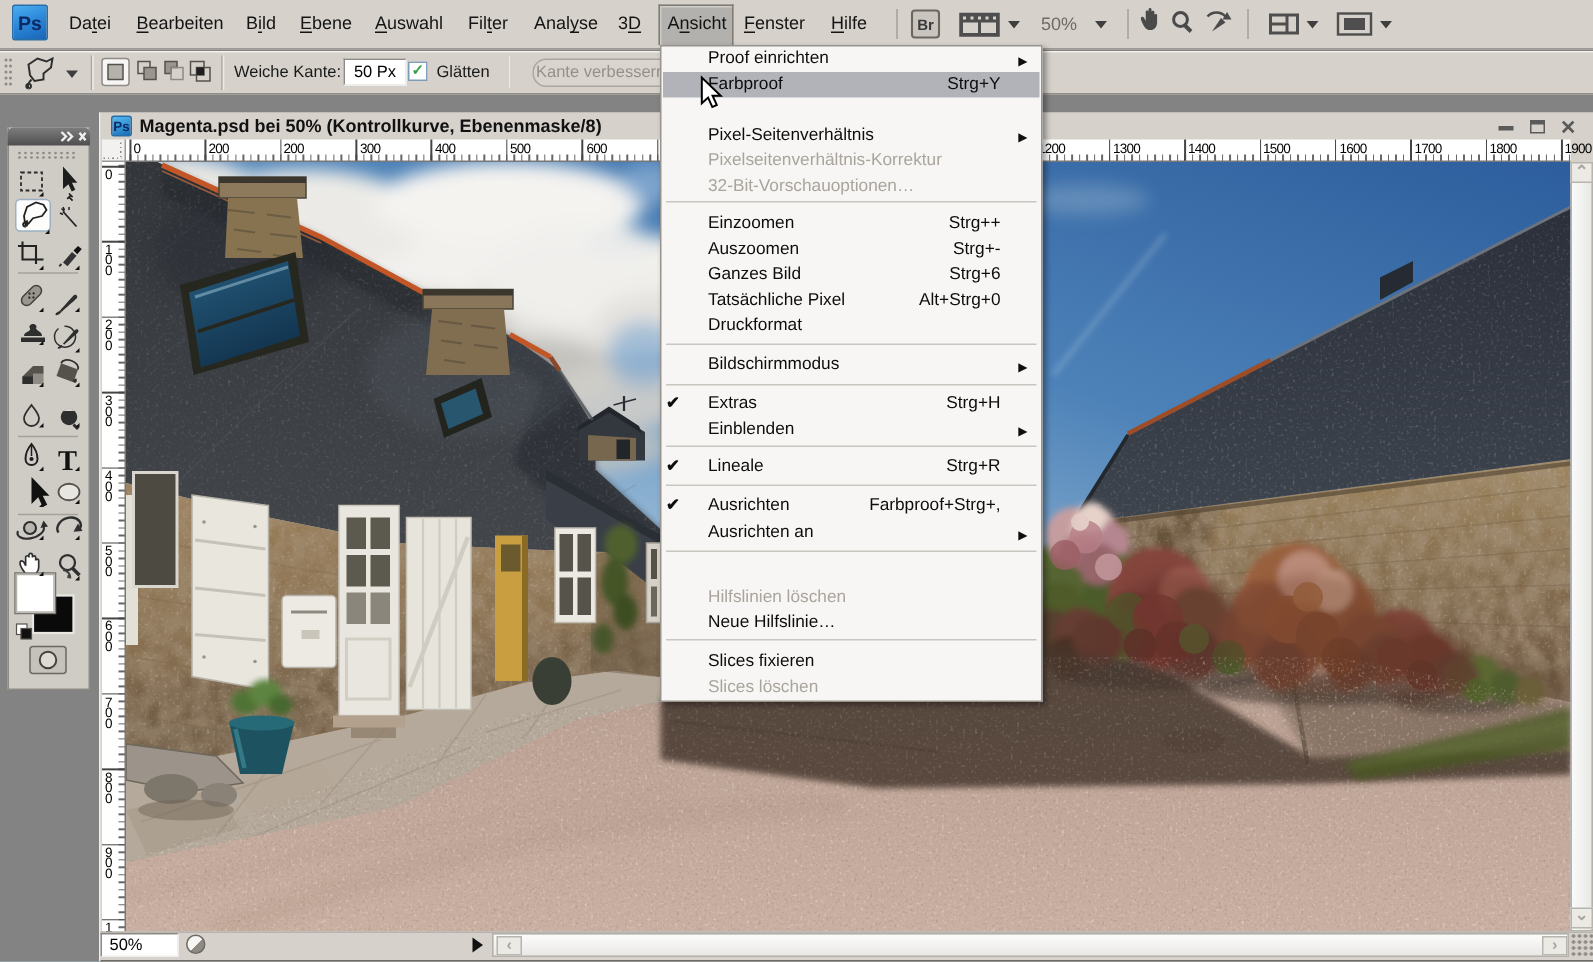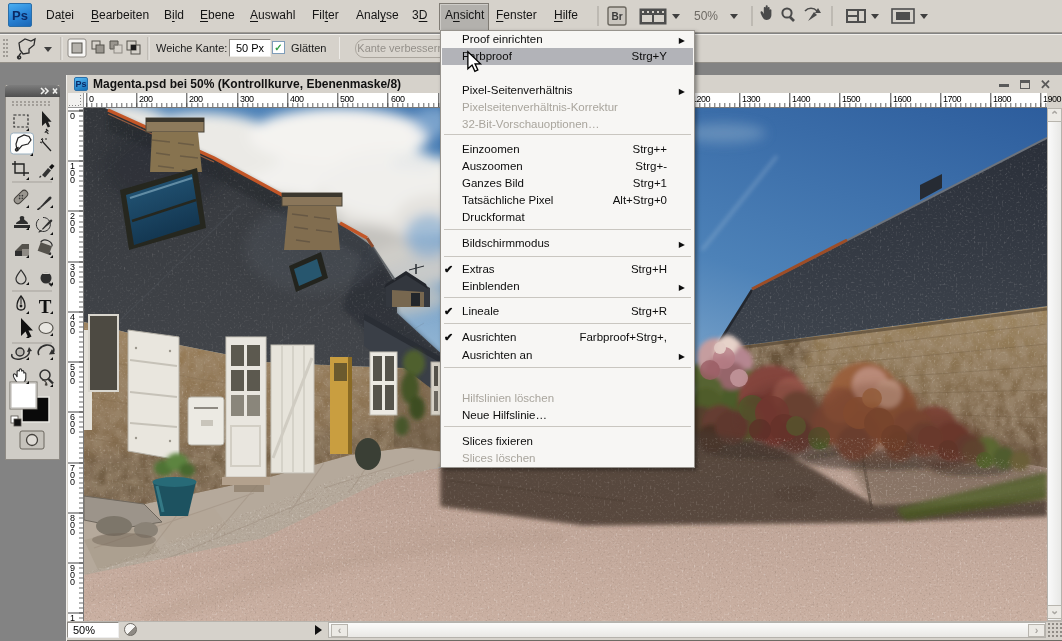--- a/index.html
+++ b/index.html
@@ -72,21 +72,21 @@
 .wbtn {}
 
 #toolbox { left:5px; top:85px; width:55px; height:375px; background:#cfccc6;
   border:1px solid #8f8b85; border-top:none; }
 #tbhead { left:5px; top:85px; width:55px; height:12px;
   background:linear-gradient(#7d7d7d,#4f4f4f); border-radius:4px 4px 0 0; }
 
 #dmenu { left:440px; top:30px; width:255px; height:438px; background:#f7f6f4;
   border:1px solid #97938d; box-shadow:2px 2px 4px rgba(0,0,0,0.4); }
 .mrow { position:absolute; left:1px; width:251px; height:17px; font-size:11.5px; color:#0d0d0d; line-height:17px; }
-.mrow .lbl { position:absolute; left:20px;text-align:right; }
+.mrow .lbl { position:absolute; left:30px;text-align:right; }
 .mrow .sc { position:absolute; right:26px; }
 .mrow .chk { position:absolute; left:2px; font-size:11px; font-weight:bold; }
 .mrow .arr { position:absolute; right:8px; font-size:8px; top:1px; }
 .mrow.dis { color:#a9a59d; }
 .msep { position:absolute; left:3px; width:247px; height:1px; background:#c9c6c0; }
 #mhilite { background:#b2b3b8; }
 </style>
 </head>
 <body>
 
@@ -795,21 +795,21 @@
   <div class="mrow" style="top:110px">
       <span class="lbl">Einzoomen</span>
       <span class="sc">Strg++</span>
     </div>
   <div class="mrow" style="top:127px">
       <span class="lbl">Auszoomen</span>
       <span class="sc">Strg+-</span>
     </div>
   <div class="mrow" style="top:144px">
       <span class="lbl">Ganzes Bild</span>
-      <span class="sc">Strg+1</span>
+      <span class="sc">Strg+6</span>
     </div>
   <div class="mrow" style="top:161px">
       <span class="lbl">Tatsächliche Pixel</span>
       <span class="sc">Alt+Strg+0</span>
     </div>
   <div class="mrow" style="top:178px">
       <span class="lbl">Druckformat</span>
     </div>
   <div class="msep" style="top:198px"></div>
   <div class="mrow" style="top:204px">

